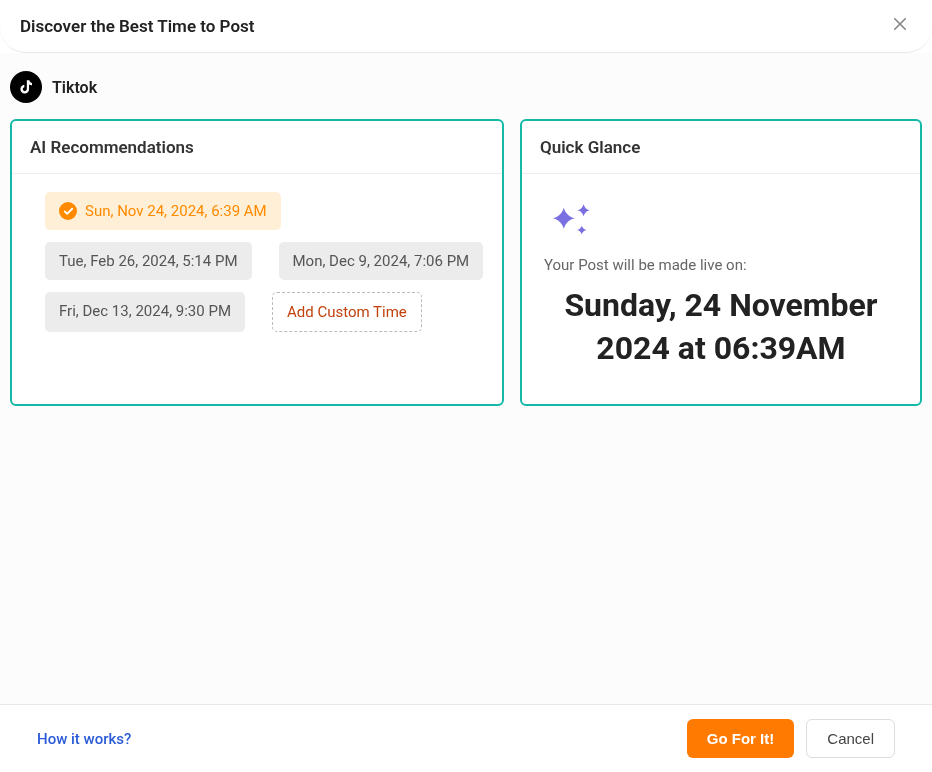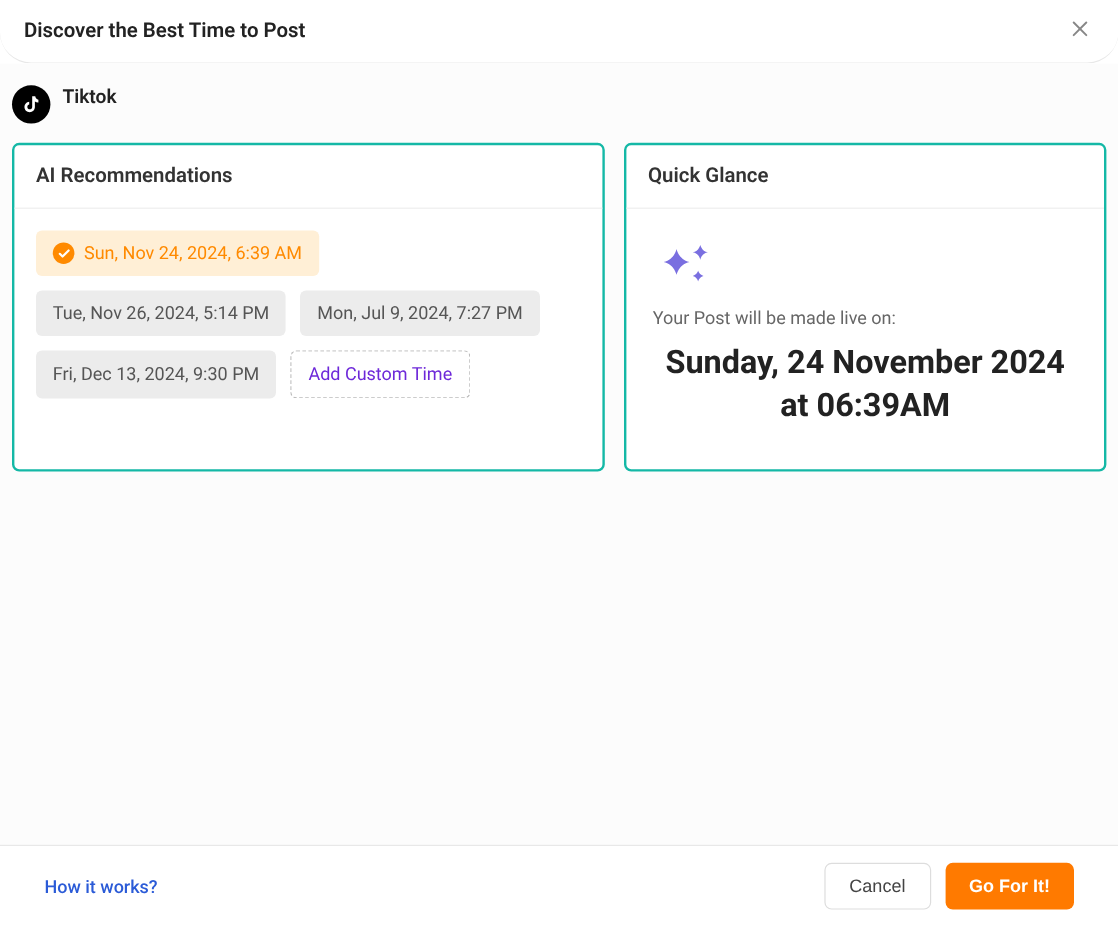--- a/index.html
+++ b/index.html
@@ -44,21 +44,21 @@
       height: 18px;
     }
     .content-area {
       background: #fcfcfc;
       flex: 1;
       padding: 18px 10px 10px 10px;
       overflow: auto;
     }
     .platform-row {
       display: flex;
-      align-items: flex-start;
+      align-items: center;
       gap: 10px;
       padding: 0 0 16px 0;
     }
     .platform-icon {
       width: 32px;
       height: 32px;
       border-radius: 50%;
       background: #000;
       display: flex;
       align-items: center;
@@ -101,29 +101,29 @@
       color: #222;
       margin-bottom: 16px;
     }
     .chips {
       display: flex;
       flex-wrap: wrap;
       gap: 12px;
     }
     .chip {
       display: inline-flex;
-      align-items: center;
       gap: 8px;
       padding: 10px 14px;
       border-radius: 5px;
       font-size: 15px;
       background: #ececec;
       color: #555;
       cursor: pointer;
       line-height: 1.2;
+      margin-left: 15px;
     }
     .chip.selected {
       background: #ffefd6;
       color: #ff8a00;
     }
     .chip.selected .check-circle {
       display: inline-flex;
     }
     .check-circle {
       width: 18px;
@@ -135,21 +135,21 @@
       justify-content: center;
       flex-shrink: 0;
     }
     .check-circle svg {
       width: 11px;
       height: 11px;
     }
     .chip.custom {
       background: #fff;
       border: 1px dashed #bbb;
-      color: #6d28d9;
+      color: #c2410c;
     }
     .glance-body {
       padding: 28px 22px 34px 22px;
       text-align: center;
       display: flex;
       flex-direction: column;
       align-items: flex-start;
     }
     .sparkle {
       margin-bottom: 12px;
@@ -158,21 +158,21 @@
     .sparkle svg {
       width: 54px;
       height: 38px;
     }
     .glance-subtext {
       font-size: 15px;
       color: #666;
       margin-bottom: 10px;
     }
     .glance-main {
-      font-size: 27px;
+      font-size: 32px;
       font-weight: 700;
       color: #222;
       line-height: 1.35;
     }
     .footer {
       display: flex;
       align-items: center;
       justify-content: space-between;
       padding: 14px 37px;
       border-top: 1px solid #e8e8e8;
@@ -239,24 +239,24 @@
         <div class="chips">
           <div class="chip selected">
             <span class="check-circle">
               <svg viewBox="0 0 24 24" fill="none" stroke="#fff" stroke-width="4" stroke-linecap="round" stroke-linejoin="round">
                 <polyline points="4 12 9 17 20 6"></polyline>
               </svg>
             </span>
             <span>Sun, Nov 24, 2024, 6:39 AM</span>
           </div>
           <div class="chip">
-            <span>Tue, Nov 26, 2024, 5:14 PM</span>
+            <span>Tue, Feb 26, 2024, 5:14 PM</span>
           </div>
           <div class="chip">
-            <span>Mon, Jul 9, 2024, 7:27 PM</span>
+            <span>Mon, Dec 9, 2024, 7:06 PM</span>
           </div>
           <div class="chip">
             <span>Fri, Dec 13, 2024, 9:30 PM</span>
           </div>
           <div class="chip custom">
             <span>Add Custom Time</span>
           </div>
         </div>
       </div>
     </div>
@@ -276,16 +276,16 @@
         <div class="glance-subtext">Your Post will be made live on:</div>
         <div class="glance-main">Sunday, 24 November 2024 at 06:39AM</div>
       </div>
     </div>
   </div>
 </div>
 
 <div class="footer">
   <div class="how-link">How it works?</div>
   <div class="footer-actions">
+    <button class="btn btn-primary">Go For It!</button>
     <button class="btn btn-cancel">Cancel</button>
-    <button class="btn btn-primary">Go For It!</button>
   </div>
 </div>
 
 </body></html>

